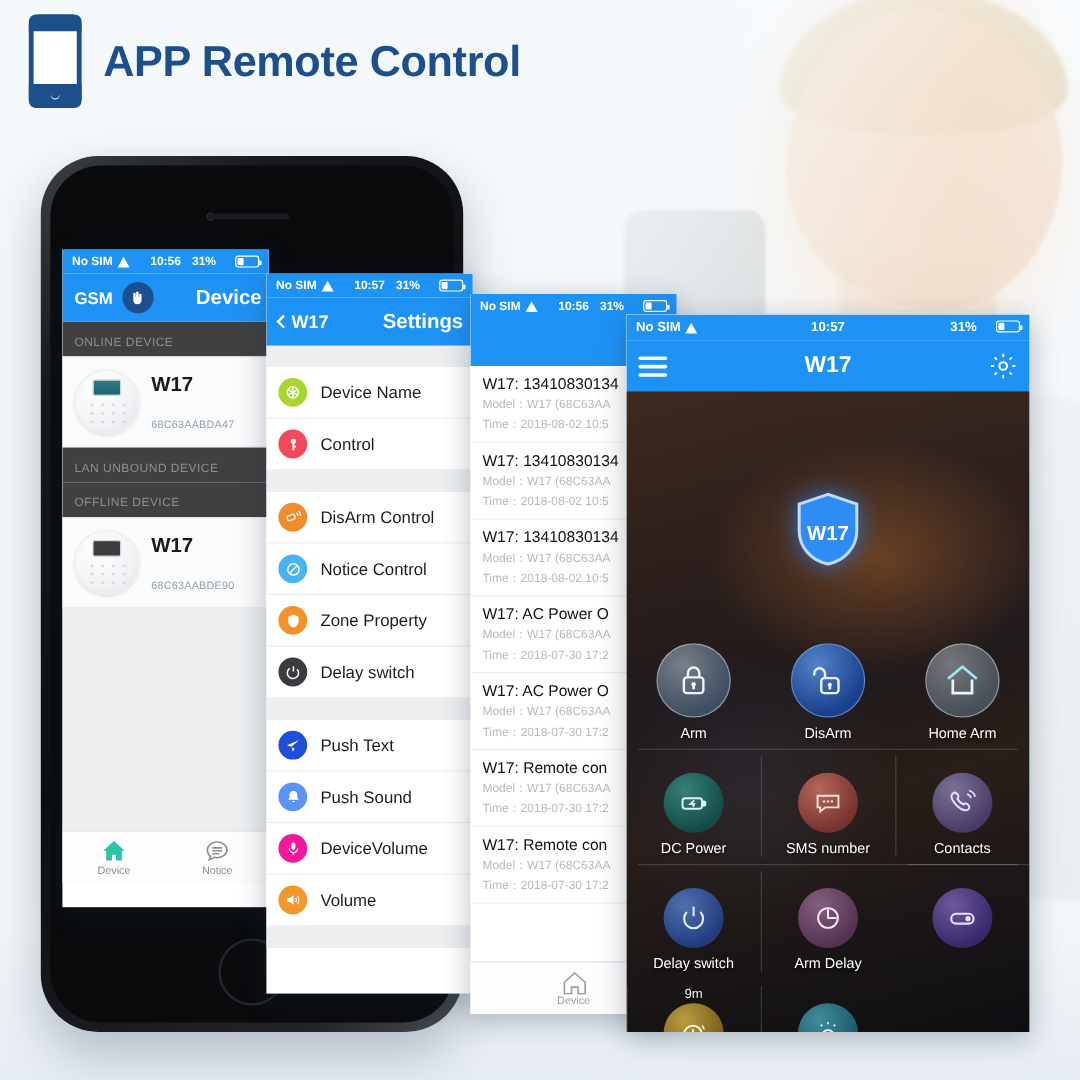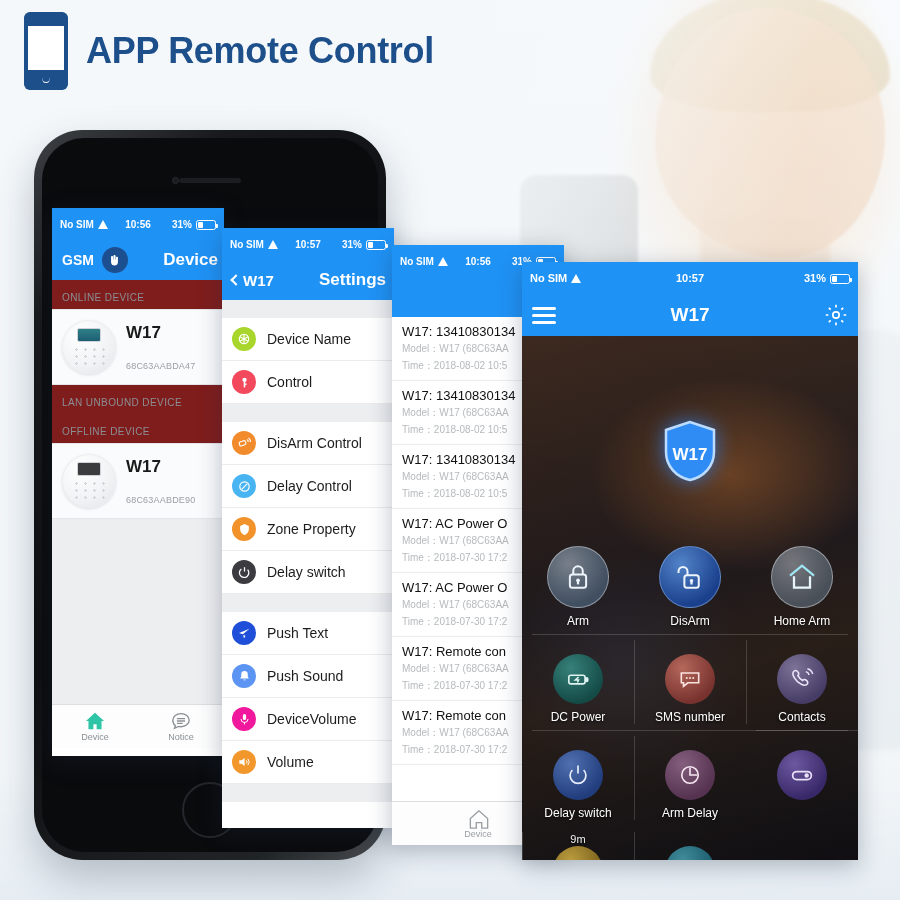--- a/index.html
+++ b/index.html
@@ -114,26 +114,26 @@
   }
 
   
   .screen {
     position: absolute; background: #fff; overflow: hidden;
     box-shadow: 0 6px 22px rgba(30,45,70,.30);
     z-index: 10;
   }
   .statusbar {
     height: 20px; background: #1f92f5; color: #fff;
-    display: flex; align-items: center; padding: 16px 8px;
+    display: flex; align-items: center; padding: 4px 8px;
     font-size: 10px; font-weight: bold; position: relative;
   }
   .statusbar .left { display: flex; align-items: center; gap: 4px; }
   .statusbar .time { position: absolute; left: 50%; transform: translateX(-50%); }
-  .statusbar .right { margin-left: auto; display: flex; align-items: flex-end; gap: 4px; }
+  .statusbar .right { margin-left: auto; display: flex; align-items: flex-start; gap: 16px; }
   .batt {
     width: 20px; height: 10px; border: 1px solid #fff; border-radius: 2.5px; position: relative;
   }
   .batt::after { content:""; position:absolute; right:-3px; top:3px; width:2px;height:4px;background:#fff;border-radius:0 1px 1px 0;}
   .batt i { position:absolute; left:1px; top:1px; bottom:1px; width:30%; background:#fff; border-radius:1px; display:block;}
   .wifi { width: 11px; height: 9px; position: relative; }
   .wifi::before {
     content:""; position:absolute; left:0; bottom:0; width:0;height:0;
     border-left:5.5px solid transparent;border-right:5.5px solid transparent;border-bottom:9px solid #fff;
   }
@@ -151,21 +151,21 @@
   #screen-devices .navbar { justify-content: flex-start; gap: 8px; }
   .gsm-label { font-size: 14px; font-weight: bold; }
   .gsm-circle {
     width: 26px; height: 26px; border-radius: 50%; background: #1c4f8f;
     display: flex; align-items: center; justify-content: center;
   }
   #screen-devices .nb-title { left: auto; right: 6px; transform: none; }
   .dl-body { background: #eceef0; height: 468px; position: relative; }
   .dl-section {
     font-size: 10px; color: #8b8f94; letter-spacing: .4px;
-    padding: 12px 10px 6px 10px; background: #7f1d1d;
+    padding: 12px 10px 6px 10px; background: #404040;
   }
   .dl-row {
     background: #fafbfc; display: flex; align-items: center; gap: 10px;
     padding: 10px 10px; border-top: 1px solid #e4e6e9; border-bottom: 1px solid #e4e6e9;
   }
   .dev-thumb {
     width: 54px; height: 54px; border-radius: 50%;
     background: radial-gradient(circle at 35% 28%, #ffffff 0%, #f1f2f4 60%, #dfe2e6 100%);
     box-shadow: 0 1px 3px rgba(0,0,0,.13), inset 0 0 0 1px #eceef0;
     position: relative; flex: none;
@@ -426,21 +426,21 @@
     </span>
     <span class="st-label">DisArm Control</span>
   </div>
   <div class="st-row">
     <span class="st-ico" style="background:#49b4f2">
       <svg class="ic" width="15" height="15" viewBox="0 0 24 24" fill="none" stroke="#fff" stroke-width="1.9">
           <circle cx="12" cy="12" r="7.5"></circle>
           <path d="M7.5 16.5 16.5 7.5"></path>
         </svg>
     </span>
-    <span class="st-label">Delay Control</span>
+    <span class="st-label">Notice Control</span>
   </div>
   <div class="st-row">
     <span class="st-ico" style="background:#f2922b">
       <svg class="ic" width="13" height="13" viewBox="0 0 24 24" fill="#fff">
           <path d="M12 2 4 5.5v6c0 5 3.4 9.3 8 10.5 4.6-1.2 8-5.5 8-10.5v-6z"></path>
         </svg>
     </span>
     <span class="st-label">Zone Property</span>
   </div>
   <div class="st-row">

